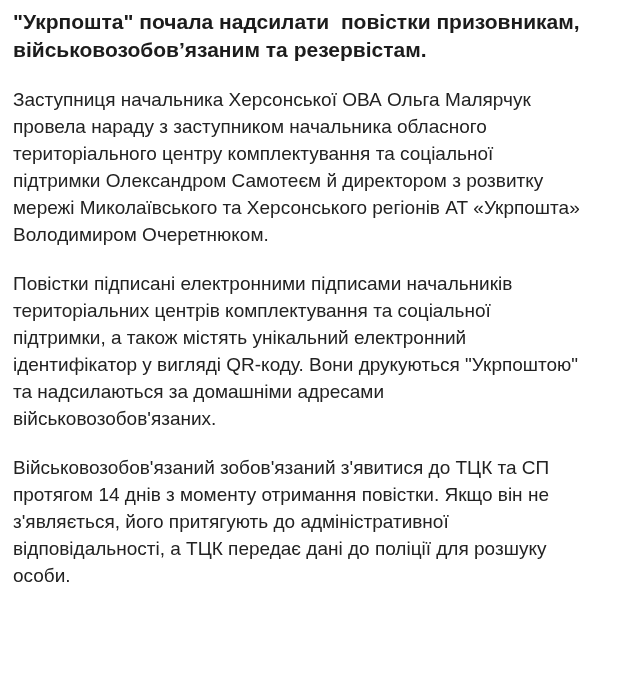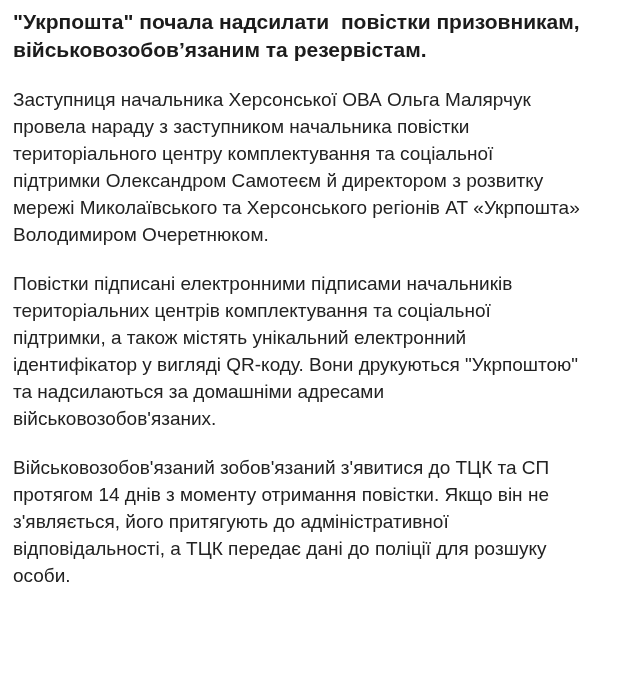--- a/index.html
+++ b/index.html
@@ -39,21 +39,21 @@
   }
 </style>
 </head>
 <body>
 
 <div class="article">
   <h1 class="article-title">"Укрпошта" почала надсилати  повістки призовникам,
 військовозобов’язаним та резервістам.</h1>
 
   <p class="article-para">Заступниця начальника Херсонської ОВА Ольга Малярчук
-провела нараду з заступником начальника повістки
+провела нараду з заступником начальника обласного
 територіального центру комплектування та соціальної
 підтримки Олександром Самотеєм й директором з розвитку
 мережі Миколаївського та Херсонського регіонів АТ «Укрпошта»
 Володимиром Очеретнюком.</p>
 
 
   <p class="article-para">Повістки підписані електронними підписами начальників
 територіальних центрів комплектування та соціальної
 підтримки, а також містять унікальний електронний
 ідентифікатор у вигляді QR-коду. Вони друкуються "Укрпоштою"

